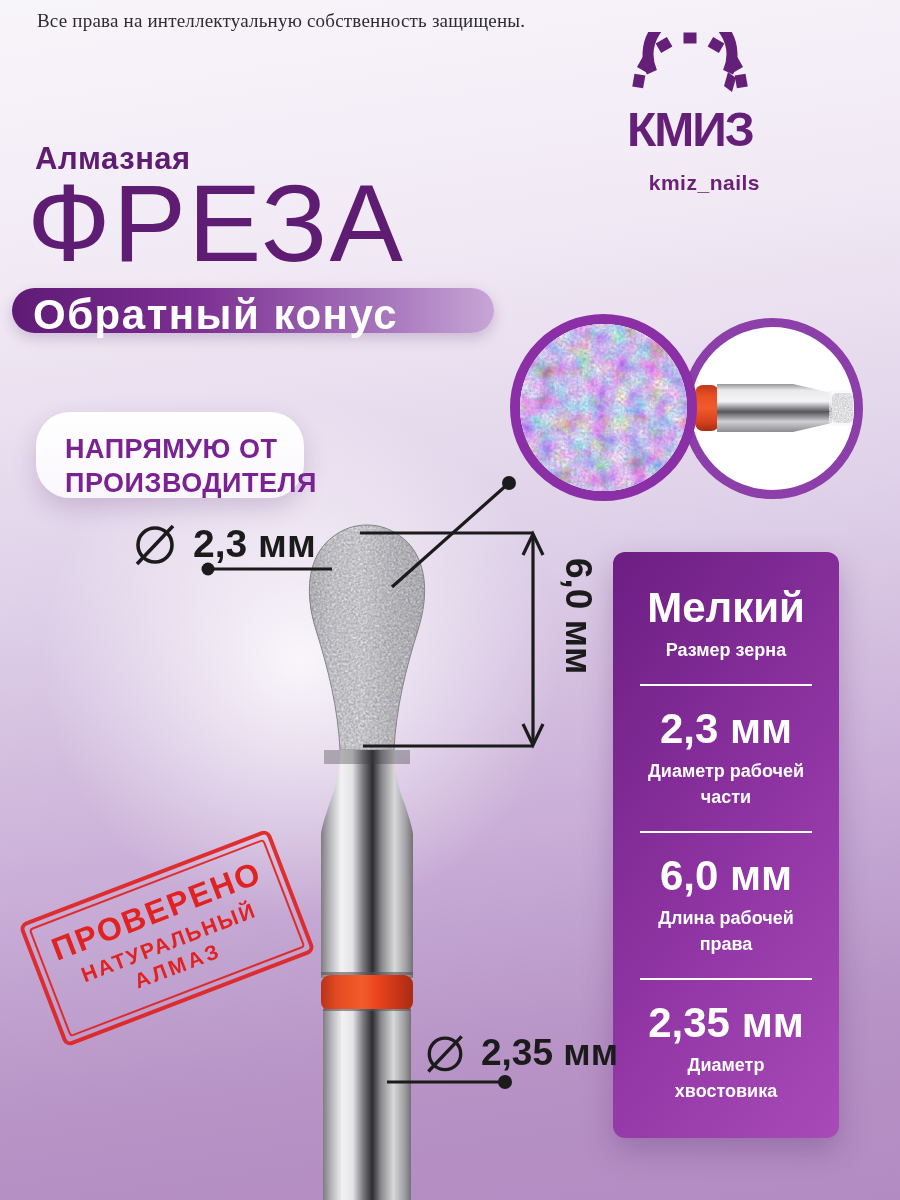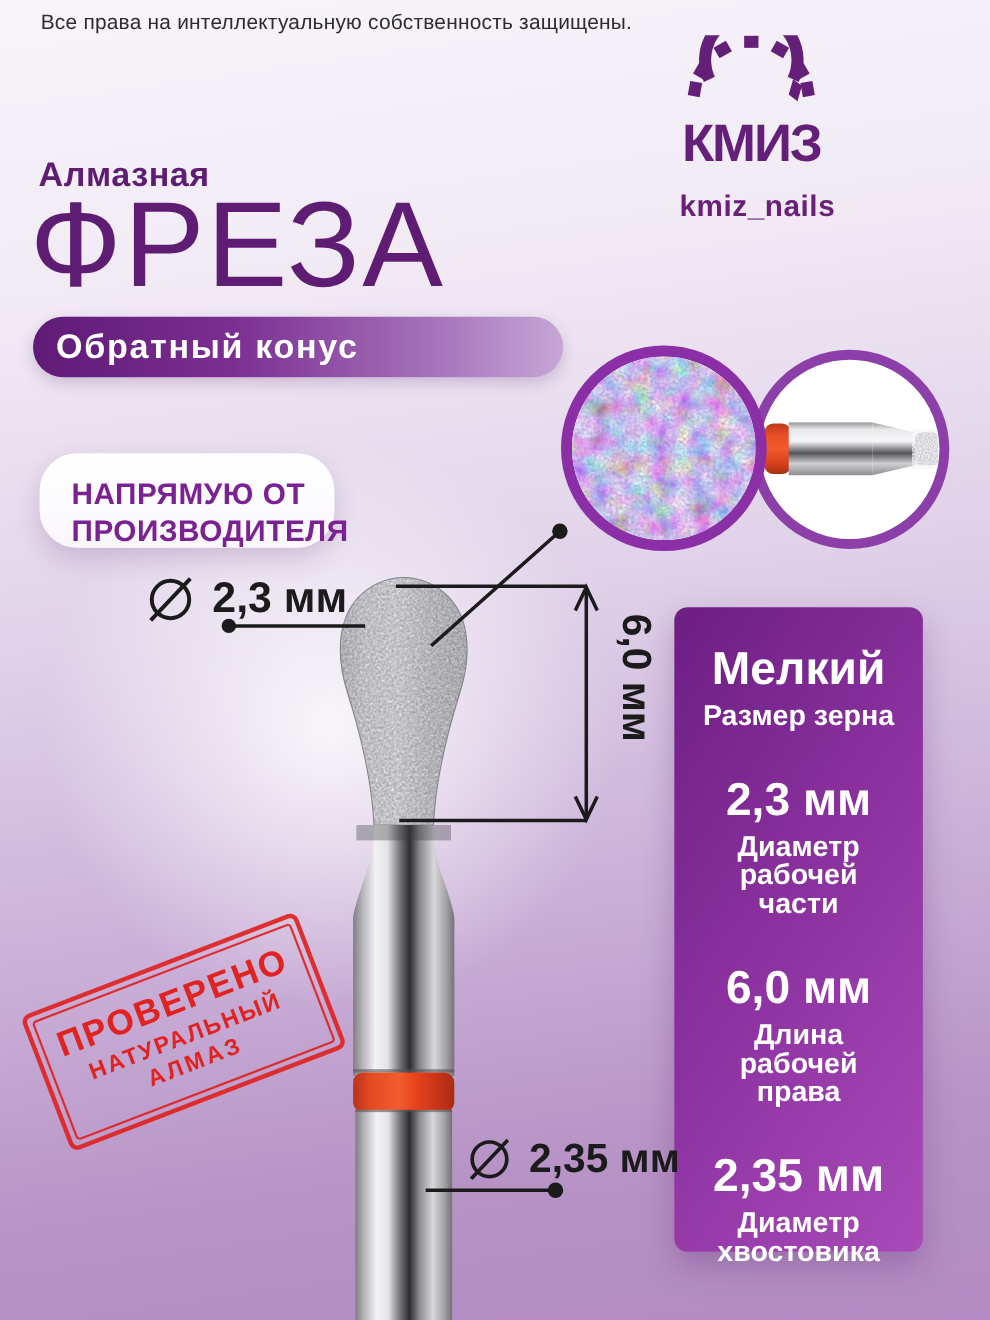--- a/index.html
+++ b/index.html
@@ -5,34 +5,34 @@
   html,body{margin:0;padding:0;}
   .canvas{
     position:relative; width:900px; height:1200px; overflow:hidden;
     font-family:"Liberation Sans", sans-serif;
     background:
       radial-gradient(circle 360px at 300px 660px, rgba(255,255,255,0.85), rgba(255,255,255,0) 72%),
       linear-gradient(172deg, #f8f5fa 0%, #f1eaf5 22%, #e0d2e9 45%, #c9aed7 68%, #b793c6 85%, #b28bc2 100%);
   }
   .abs{position:absolute;}
   
-  .disclaimer{left:37px; top:10px; font-size:19px; color:#2e2c2f; letter-spacing:.2px;}
-  
-  .logo-wrap{left:610px; top:32px; width:150px; text-align:center;}
-  .logo-handle{font-size:27px; font-weight:bold; color:#6b2078; margin-top:3px; padding-left:7px; letter-spacing:.5px;}
+  .disclaimer{left:37px; top:10px; font-size:19px; color:#2e2c2f; letter-spacing:.2px;font-family:Liberation Serif, serif;}
+  
+  .logo-wrap{left:610px; top:32px; width:150px; text-align:right;}
+  .logo-handle{font-size:21px; font-weight:bold; color:#6b2078; margin-top:3px; padding-left:7px; letter-spacing:.5px;}
   
   .kicker{left:35px; top:141px; font-size:31px; font-weight:700; color:#5e1c72; letter-spacing:.5px;text-align:right;}
   .main-title{left:27px; top:168px; font-size:110px; line-height:1; font-weight:400; color:#5e1c72; letter-spacing:2px;}
   .pill{
     color:#fff; font-weight:900; box-sizing:border-box;
     background:linear-gradient(90deg,#5f1a76 0%, #7c2f92 38%, #a877bd 78%, #c7a6d6 100%);
     box-shadow:0 5px 14px rgba(80,30,100,0.22);
   }
-  .pill-subtitle{left:30px; top:288px; width:482px; height:55px; border-radius:29px;
-    font-size:31px; line-height:53px; padding-left:21px; letter-spacing:1.5px;}
+  .pill-subtitle{left:12px; top:288px; width:482px; height:45px; border-radius:29px;
+    font-size:42px; line-height:53px; padding-left:21px; letter-spacing:1.5px;}
   .pill-model{left:37px; top:356px; width:246px; height:44px; border-radius:22px;
     font-size:25px; line-height:44px; padding-left:24px; letter-spacing:1.5px;}
   .badge{
     left:36px; top:412px; width:268px; height:86px; border-radius:34px; box-sizing:border-box;
     background:linear-gradient(180deg,#ffffff 0%, #faf7fc 100%);
     box-shadow:0 10px 24px rgba(90,40,110,0.20);
     color:#7a2292; font-size:27px; font-weight:900; line-height:34px; padding:20px 0 0 29px; letter-spacing:.5px;
   }
   
   .circle{border-radius:50%; box-sizing:border-box;}
@@ -58,21 +58,21 @@
   .stamp-l2{font-size:21px; letter-spacing:2px; line-height:25px; margin-top:3px;}
   .stamp-l3{font-size:21px; letter-spacing:3px; line-height:25px;}
   
   .panel{
     left:613px; top:552px; width:226px; height:586px; border-radius:12px; box-sizing:border-box; z-index:5;
     background:linear-gradient(125deg,#6c1e82 0%, #8c32a0 48%, #a84bb9 100%);
     color:#fff; display:flex; flex-direction:column; align-items:center; padding-top:32px;
     box-shadow:0 12px 30px rgba(70,20,90,0.25);
   }
   .spec-value{font-size:42px; font-weight:900; line-height:48px; text-align:center;}
-  .spec-label{font-size:26px; font-weight:bold; line-height:26px; text-align:center; max-width:178px; margin-top:5px;}
+  .spec-label{font-size:18px; font-weight:bold; line-height:26px; text-align:center; max-width:178px; margin-top:5px;}
   .spec-divider{width:172px; height:2px; background:#fff; margin:21px 0 19px; border:none;}
   .bit-svg{left:280px; top:518px; z-index:2;}
   .dims-svg{left:0; top:0; z-index:6; pointer-events:none;}
   .mini-bit{position:absolute; left:0; top:0;}
 </style>
 </head>
 <body>
 
 <div class="canvas">
 

